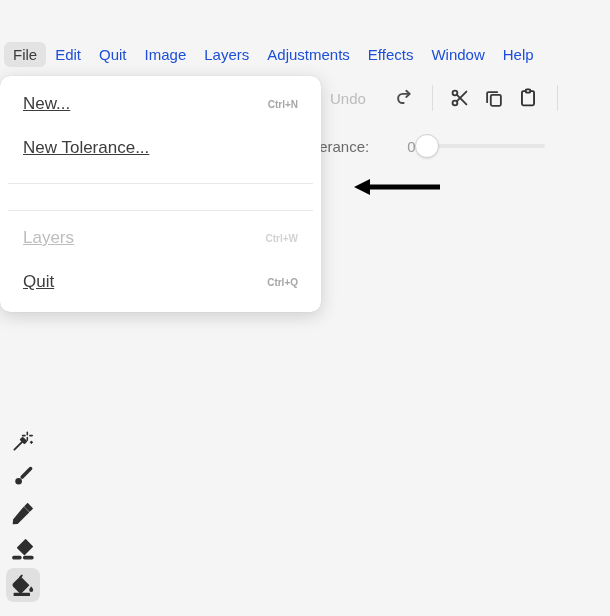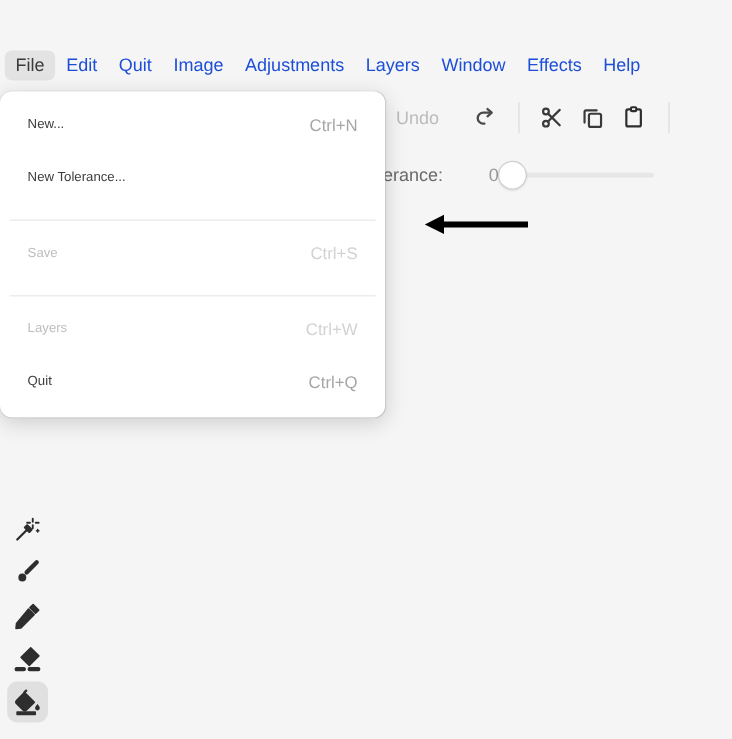--- a/index.html
+++ b/index.html
@@ -173,52 +173,54 @@
     margin: 0 8px;
     padding: 0 15px;
     border-radius: 7px;
     box-sizing: border-box;
     cursor: default;
   }
   .menu-entry.highlight {
     background: #e3e3e3;
   }
   .menu-entry .label {
-    font-size: 11px;
+    font-size: 17px;
     color: #3c3c3c;
     white-space: nowrap;
+    text-decoration: underline;
   }
   .menu-entry .accel {
-    font-size: 14px;
+    font-size: 10px;
     color: #a6a6a6;
     white-space: nowrap;
+    font-weight: bold;
   }
   .menu-entry.disabled .label { color: #bdbdbd; }
   .menu-entry.disabled .accel { color: #d2d2d2; }
   .menu-sep {
     height: 1px;
     background: #e8e8e8;
     margin: 9px 8px 9px 8px;
   }
   .spacer-8 { height: 8px; }
 </style>
 </head>
 <body>
 
 <div class="top-strip"></div>
 
 <div class="menubar">
   <div class="menubar-item active">File</div>
   <div class="menubar-item">Edit</div>
   <div class="menubar-item">Quit</div>
   <div class="menubar-item">Image</div>
+  <div class="menubar-item">Layers</div>
   <div class="menubar-item">Adjustments</div>
-  <div class="menubar-item">Layers</div>
+  <div class="menubar-item">Effects</div>
   <div class="menubar-item">Window</div>
-  <div class="menubar-item">Effects</div>
   <div class="menubar-item">Help</div>
 </div>
 
 <div class="toolbar">
   <div class="undo-label">Undo</div>
 
   <div class="tool-btn">
     <svg width="22" height="22" viewBox="0 0 24 24" fill="none" stroke="#4a4a4a" stroke-width="2.1" stroke-linecap="round" stroke-linejoin="round">
       <path d="M16.5 7.5 H9.5 a5 5 0 0 0 0 10 h1"></path>
       <polyline points="13.4,4.2 17.2,7.5 13.4,10.8"></polyline>
@@ -323,24 +325,20 @@
 
   <div class="menu-entry">
     <span class="label">New Tolerance...</span>
     <span class="accel"></span>
   </div>
   <div class="spacer-8"></div>
 
 
   <div class="menu-sep"></div>
 
-  <div class="menu-entry disabled">
-    <span class="label">Save</span>
-    <span class="accel">Ctrl+S</span>
-  </div>
   <div class="spacer-8"></div>
 
 
   <div class="menu-sep"></div>
 
   <div class="menu-entry disabled">
     <span class="label">Layers</span>
     <span class="accel">Ctrl+W</span>
   </div>
   <div class="spacer-8"></div>

